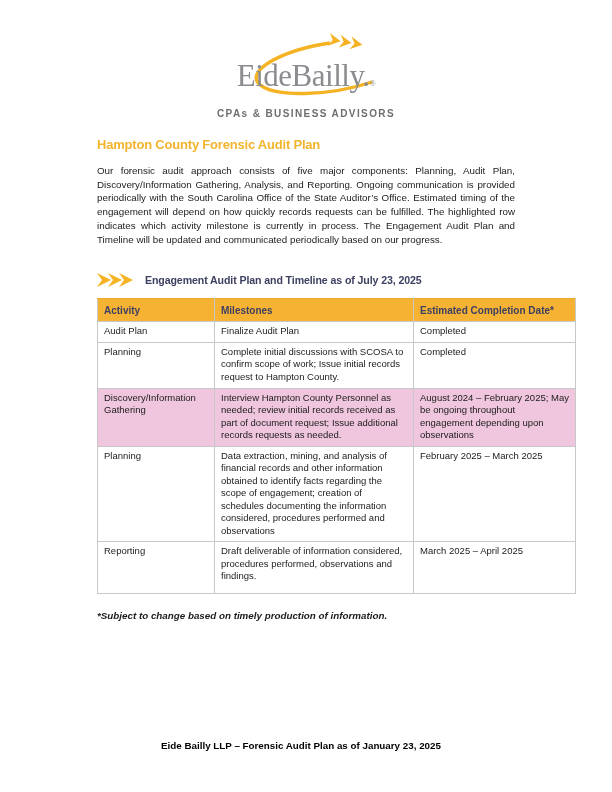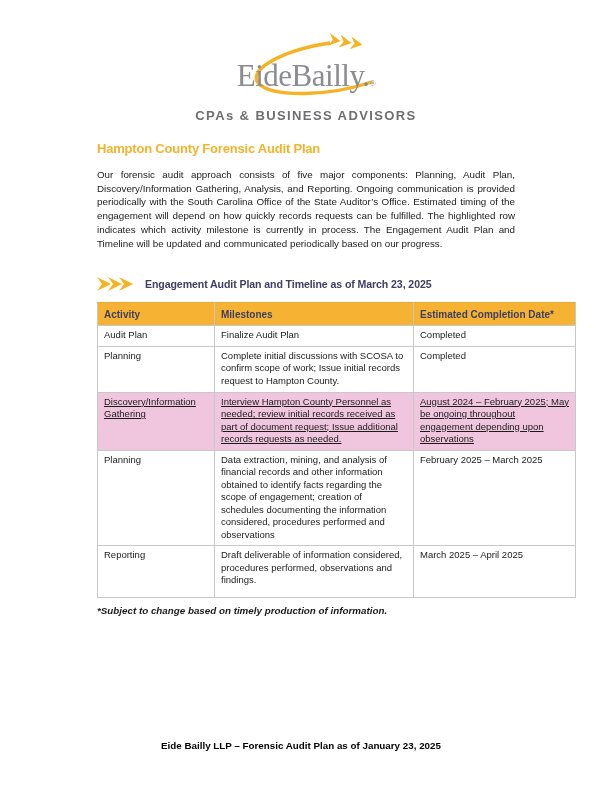--- a/index.html
+++ b/index.html
@@ -46,21 +46,21 @@
     line-height: 1;
     white-space: nowrap;
   }
   .brand-line .reg {
     font-size: 8px;
     vertical-align: baseline;
     color: #8a8c8f;
   }
   .tagline {
     margin-top: 4px;
-    font-size: 13px;
+    font-size: 10px;
     font-weight: bold;
     letter-spacing: 1.4px;
     color: #6d6e71;
     white-space: nowrap;
     text-align: right;
   }
 
   
   .content {
     padding: 0 67px;
@@ -115,26 +115,26 @@
   table.plan thead th {
     background: #f6b333;
     color: #3e4062;
     font-weight: bold;
     font-size: 10px;
     padding-top: 5px;
     border-bottom: 1px solid #c8c8c8;
     border-top: 1px solid #e8a92c;
   }
   table.plan thead th + th { border-left: 1px solid rgba(255,255,255,0.75); }
-  tr.highlight td { background: #efc6dd; text-decoration: underline; }
+  tr.highlight td { background: #efc6dd; }
   tr.row-reporting td { height: 52px; }
 
   
   .footnote {
-    margin-top: 7px;
+    margin-top: 16px;
     font-size: 9.8px;
     font-weight: bold;
     font-style: italic;
     color: #1b1b1b;
   }
   .page-footer {
     position: absolute;
     left: 0; right: 10px;
     top: 740px;
     text-align: center;
@@ -168,21 +168,21 @@
     <div class="page-title">Hampton County Forensic Audit Plan</div>
 
     <p class="intro">Our forensic audit approach consists of five major components: Planning, Audit Plan, Discovery/Information Gathering, Analysis, and Reporting. Ongoing communication is provided periodically with the South Carolina Office of the State Auditor’s Office. Estimated timing of the engagement will depend on how quickly records requests can be fulfilled. The highlighted row indicates which activity milestone is currently in process. The Engagement Audit Plan and Timeline will be updated and communicated periodically based on our progress.</p>
 
     <div class="section-head">
       <svg class="chevrons" width="38" height="14" viewBox="0 0 38 14" aria-hidden="true">
         <polygon points="0,0 14,7 0,14 5,7" fill="#f5b324"></polygon>
         <polygon points="11,0 25,7 11,14 16,7" fill="#f5b324"></polygon>
         <polygon points="22,0 36,7 22,14 27,7" fill="#f5b324"></polygon>
       </svg>
-      <span class="section-title">Engagement Audit Plan and Timeline as of March 23, 2025</span>
+      <span class="section-title">Engagement Audit Plan and Timeline as of July 23, 2025</span>
     </div>
 
     <table class="plan">
       <colgroup>
         <col class="c-activity">
         <col class="c-milestones">
         <col class="c-date">
       </colgroup>
       <thead>
         <tr>

